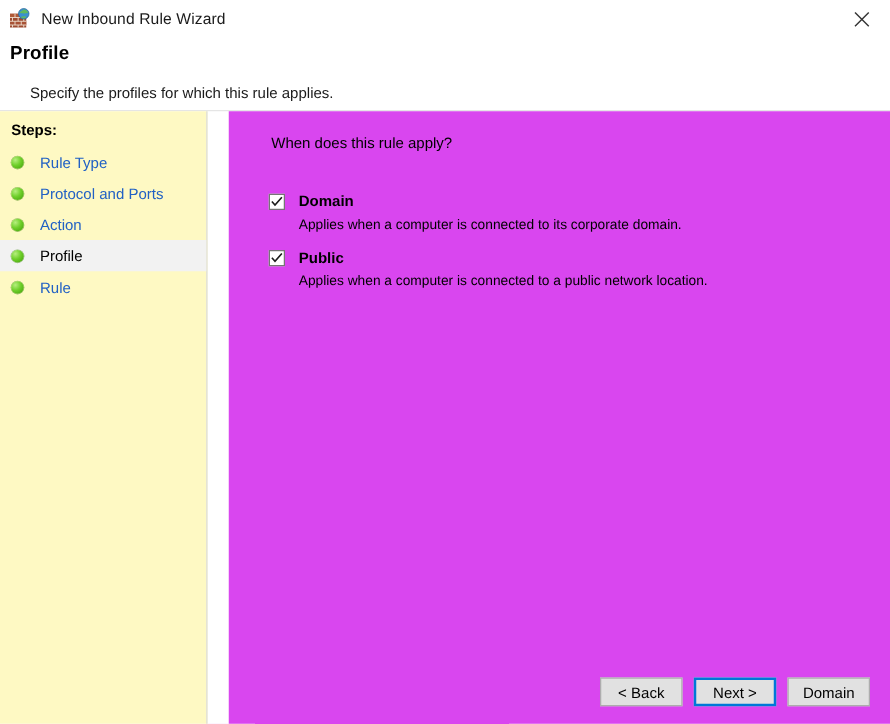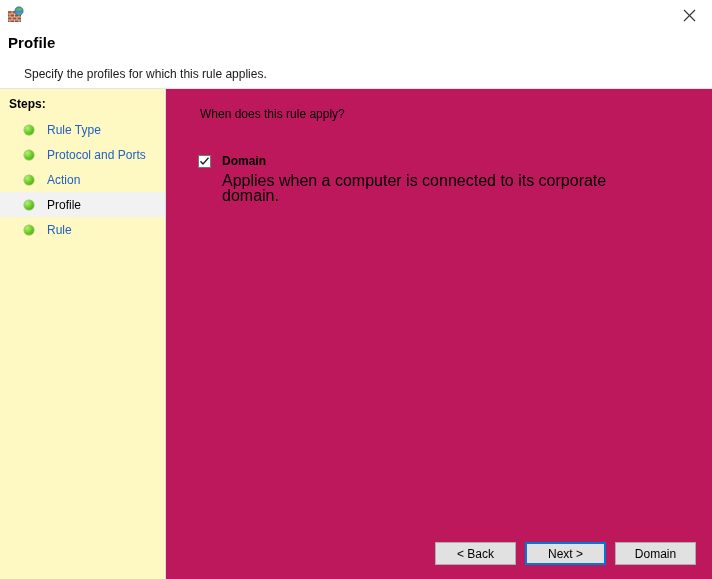--- a/index.html
+++ b/index.html
@@ -104,21 +104,21 @@
   .steps-title {
     font-size: 12px;
     font-weight: bold;
     color: #000000;
     padding: 2px 0 6px 9px;
   }
   .step-row {
     display: flex;
     align-items: center;
     height: 25px;
-    padding-left: 24px;
+    padding-left: 9px;
     box-sizing: border-box;
     cursor: pointer;
   }
   .step-row.current {
     background: #f2f2f2;
   }
   .step-bullet {
     width: 10px;
     height: 10px;
     flex: 0 0 10px;
@@ -130,23 +130,24 @@
   .step-label {
     font-size: 12px;
     color: #2161c4;
   }
   .step-row.current .step-label {
     color: #000000;
   }
 
   .content {
     flex: 1 1 auto;
-    background: #be185d;
-    position: relative;
-    box-sizing: border-box;
+    background: #d946ef;
+    position: relative;
+    box-sizing: border-box;
+    margin-left: 17px;
   }
   .content-question {
     position: absolute;
     left: 34px;
     top: 18px;
     font-size: 12px;
     color: #000000;
   }
   .options {
     position: absolute;
@@ -178,36 +179,36 @@
     left: 0;
     top: 0;
   }
   .option-title {
     font-size: 12px;
     font-weight: bold;
     color: #000000;
   }
   .option-desc {
     margin: 3px 0 0 24px;
-    font-size: 16px;
+    font-size: 11px;
     color: #000000;
     line-height: 15px;
     max-width: 404px;
   }
 
   
   .footer {
     position: absolute;
     right: 16px;
     bottom: 14px;
     display: flex;
     gap: 9px;
   }
   .btn {
-    width: 81px;
+    width: 66px;
     height: 23px;
     background: #e1e1e1;
     border: 1px solid #adadad;
     box-sizing: border-box;
     font-family: "Liberation Sans", sans-serif;
     font-size: 12px;
     color: #000000;
     display: flex;
     align-items: center;
     justify-content: center;
@@ -245,20 +246,21 @@
             <line x1="7.5" y1="14" x2="7.5" y2="16"></line>
             <line x1="12" y1="14" x2="12" y2="16"></line>
           </g>
           <circle cx="12" cy="5" r="4.2" fill="#3a8fd0"></circle>
           <path d="M8.2 4.3 Q10 2.6 12.4 1.3 Q14.6 2 15.8 4 Q13.5 5 11 4.6 Z" fill="#5fb85f"></path>
           <path d="M9.6 7.6 Q11.5 6.6 14.2 7.2 Q13.2 8.9 11.4 9.1 Q10.2 8.6 9.6 7.6 Z" fill="#5fb85f"></path>
           <circle cx="12" cy="5" r="4.2" fill="none" stroke="#2a6a9c" stroke-width="0.6"></circle>
         </g>
       </svg>
     </div>
+    <span class="title-text">New Inbound Rule Wizard</span>
     <div class="close-btn">
       <svg width="13" height="13" viewBox="0 0 13 13">
         <line x1="1" y1="1" x2="12" y2="12" stroke="#333333" stroke-width="1.1"></line>
         <line x1="12" y1="1" x2="1" y2="12" stroke="#333333" stroke-width="1.1"></line>
       </svg>
     </div>
   </div>
 
   <div class="header">
     <div class="page-heading">Profile</div>
@@ -308,20 +310,31 @@
               <svg width="11" height="11" viewBox="0 0 11 11">
                 <polyline points="1.5,5.2 4,8 9.5,1.8" fill="none" stroke="#1b1b1b" stroke-width="1.3"></polyline>
               </svg>
             </span>
             <span class="option-title">Domain</span>
           </div>
           <div class="option-desc">Applies when a computer is connected to its corporate domain.</div>
         </div>
 
 
+        <div class="option">
+          <div class="option-head">
+            <span class="checkbox">
+              <svg width="11" height="11" viewBox="0 0 11 11">
+                <polyline points="1.5,5.2 4,8 9.5,1.8" fill="none" stroke="#1b1b1b" stroke-width="1.3"></polyline>
+              </svg>
+            </span>
+            <span class="option-title">Public</span>
+          </div>
+          <div class="option-desc">Applies when a computer is connected to a public network location.</div>
+        </div>
 
       </div>
 
       <div class="footer">
         <button class="btn">&lt; Back</button>
         <button class="btn default">Next &gt;</button>
         <button class="btn">Domain</button>
       </div>
     </div>
   </div>

